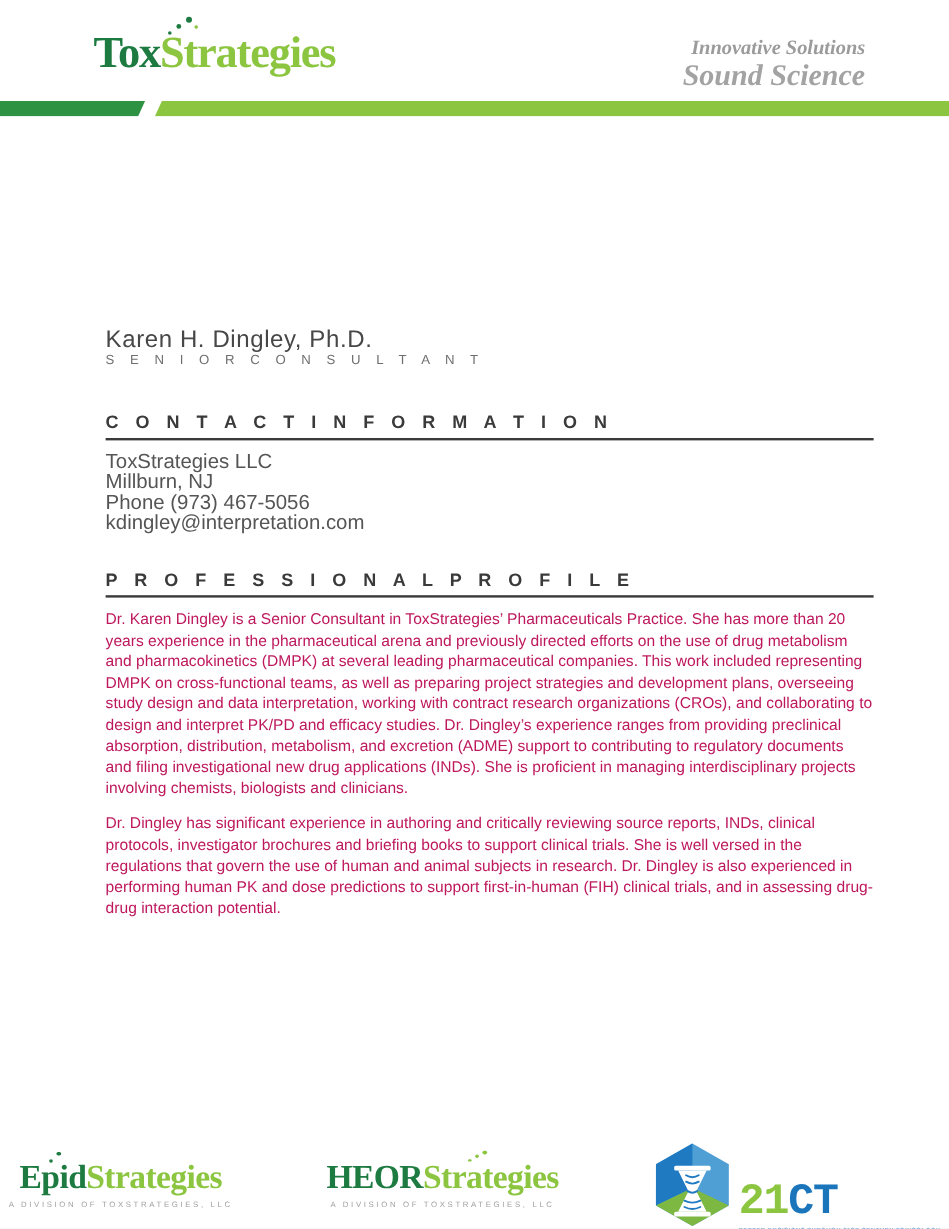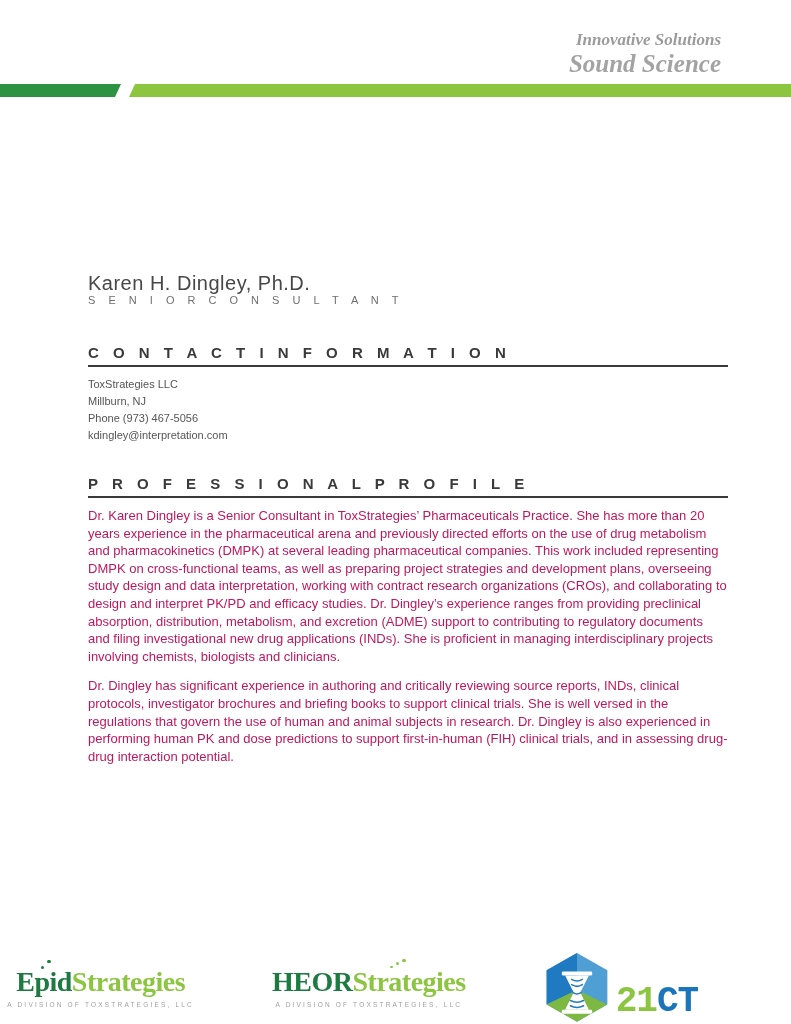--- a/index.html
+++ b/index.html
@@ -57,21 +57,21 @@
   }
   .person-title{
     font-size:11px;color:#6f6f6f;letter-spacing:5px;
   }
   .section{margin-top:0;}
   .section-heading{
     font-size:15px;font-weight:bold;color:#3a3a3a;letter-spacing:5px;
   }
   .rule{border:none;border-top:2px solid #3a3a3a;margin:4px 0 0 0;}
   .contact-block{margin-top:38px;}
-  .contact-lines{margin-top:9px;font-size:11px;line-height:17px;color:#555;}
+  .contact-lines{margin-top:9px;font-size:17px;line-height:17px;color:#555;}
   .profile-block{margin-top:31px;}
   .profile-paragraphs p{
     margin:9px 0 12px 0;font-size:13px;line-height:17.6px;color:#be185d;
     text-align:left;
   }
 
   
   .footer{
     position:absolute;left:0;right:0;top:940px;height:95px;
     display:flex;align-items:center;justify-content:center;gap:78px;
@@ -107,20 +107,28 @@
   .ct-letters{color:#1b75bb;}
   .ct-tag1{margin-top:3px;font-size:5px;letter-spacing:0.4px;color:#1b75bb;font-weight:bold;white-space:nowrap;}
   .ct-tag2{margin-top:2px;font-size:4.5px;letter-spacing:0.5px;color:#6faf3e;font-weight:bold;white-space:nowrap;}
 </style>
 </head>
 <body>
 
 <div class="page">
 
   <div class="header">
+    <div class="logo">
+      <span class="bubbles logo-bubbles">
+        <span class="b1"></span>
+          <span class="b2"></span>
+          <span class="b3"></span>
+          <span class="b4"></span>
+      </span><span class="p1">Tox</span><span class="p2">Strategies</span>
+    </div>
     <div class="tagline">
       <div class="t1">Innovative Solutions</div>
       <div class="t2">Sound Science</div>
     </div>
   </div>
 
   <div class="band">
     <div class="dark"></div>
     <div class="gap"></div>
     <div class="light"></div>

